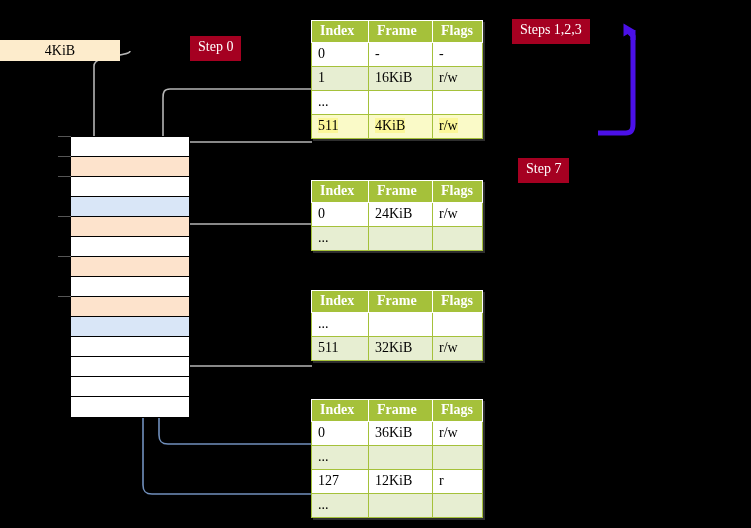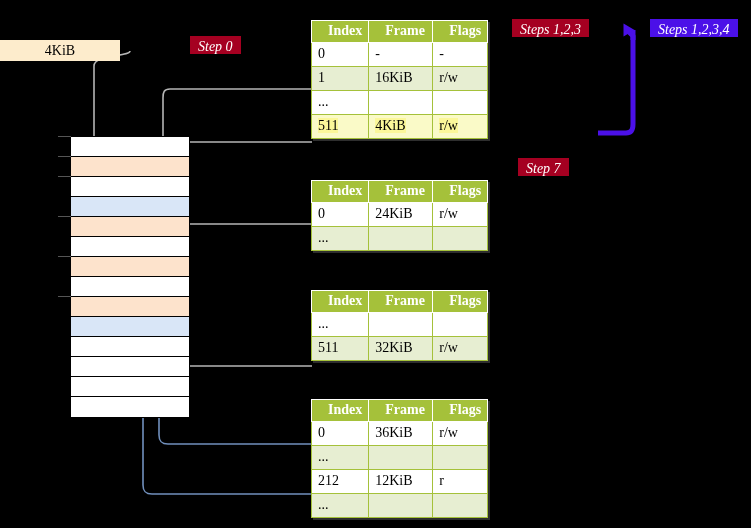--- a/index.html
+++ b/index.html
@@ -10,25 +10,24 @@
   }
   .stage{position:absolute;left:0;top:0;width:751px;height:528px;}
 
   
   svg.wires{position:absolute;left:0;top:0;width:751px;height:528px;pointer-events:none;}
 
   
   .badge{
     position:absolute;
     font-size:14px;line-height:1;
-    padding:4px 8px 0 8px;
+    padding:4px 8px 7px 8px;
     color:#ffffff;
     white-space:nowrap;
     font-family:"Liberation Serif", serif;
-    font-style:italic;
   }
   .badge.red{background:#a50021;}
   .badge.purple{background:#4b10e8;}
 
   
   .kib-box{
     position:absolute;
     left:0px;top:40px;width:120px;height:21px;
     background:#fdeccc;
     border:1px solid #fdeccc;
@@ -53,21 +52,21 @@
 
   
   table.pt{
     position:absolute;border-collapse:collapse;
     font-size:14px;
     box-shadow:2px 2px 0 rgba(255,255,255,0.18);
   }
   table.pt th{
     background:#a5c13a;color:#ffffff;
     font-weight:bold;text-align:left;
-    padding:2px 6px 3px 16px;
+    padding:2px 6px 3px 8px;
     border:1px solid #ffffff;
     font-size:14px;
   }
   table.pt td{
     padding:2px 6px 3px 6px;
     border:1px solid #a5c13a;
     background:#ffffff;
     color:#000;
     height:18px;
     vertical-align:middle;
@@ -134,21 +133,20 @@
     </g>
   </svg>
 
   <div class="kib-box">
     <span>4KiB</span>
   </div>
 
   <div class="badge red" style="left:190px;top:36px;">Step 0</div>
   <div class="badge red" style="left:518px;top:158px;">Step 7</div>
   <div class="badge red" style="left:512px;top:19px;">Steps 1,2,3</div>
-  <div class="badge purple" style="left:650px;top:19px;">Steps 1,2,3,4</div>
 
   <div class="memcol" id="memcol">
       <div class="cell"></div>
       <div class="cell peach"></div>
       <div class="cell"></div>
       <div class="cell blue"></div>
       <div class="cell peach"></div>
       <div class="cell"></div>
       <div class="cell peach"></div>
       <div class="cell"></div>
@@ -277,21 +275,21 @@
           <td>0</td>
           <td>36KiB</td>
           <td>r/w</td>
         </tr>
         <tr class="alt">
           <td>...</td>
           <td></td>
           <td></td>
         </tr>
         <tr>
-          <td>212</td>
+          <td>127</td>
           <td>12KiB</td>
           <td>r</td>
         </tr>
         <tr class="alt">
           <td>...</td>
           <td></td>
           <td></td>
         </tr>
       </tbody>
     </table>

